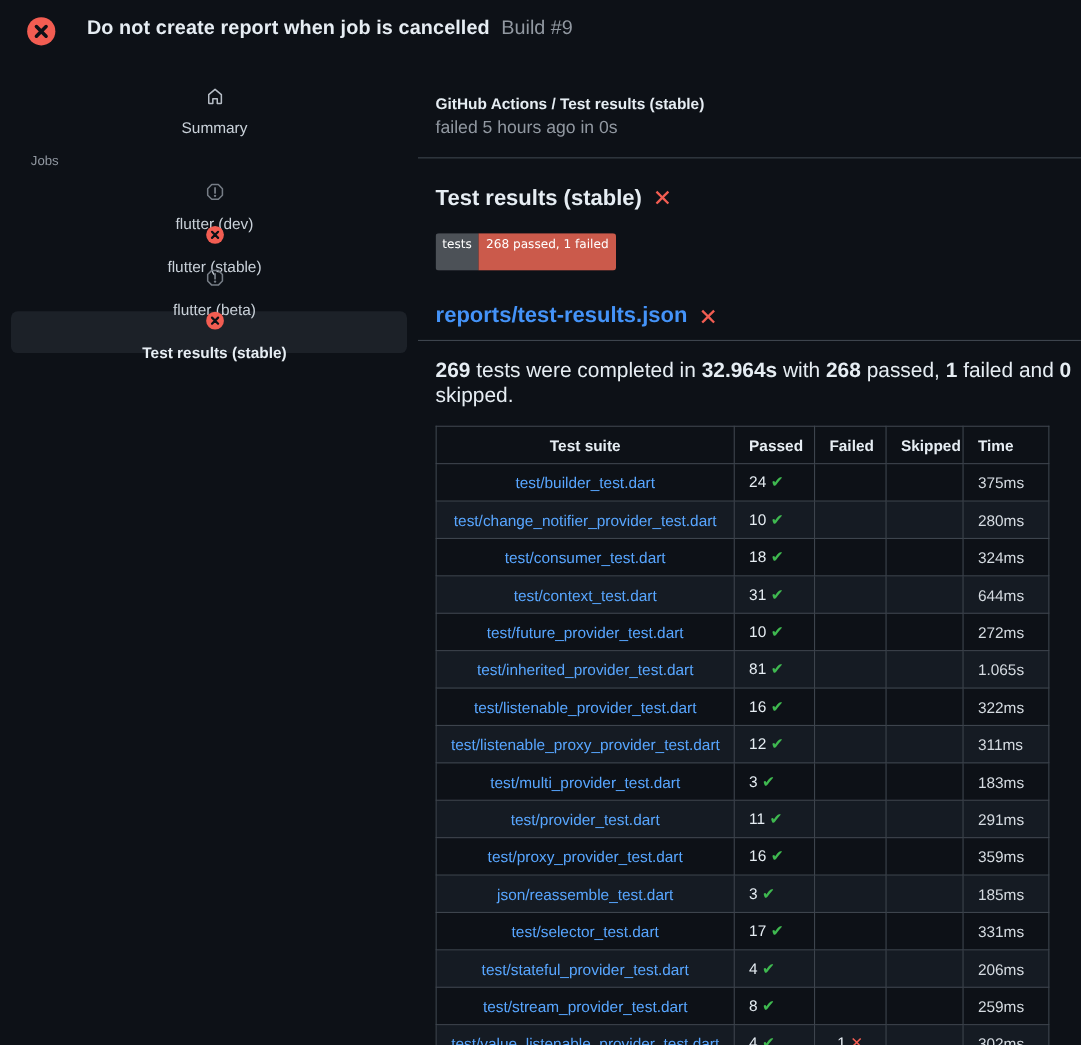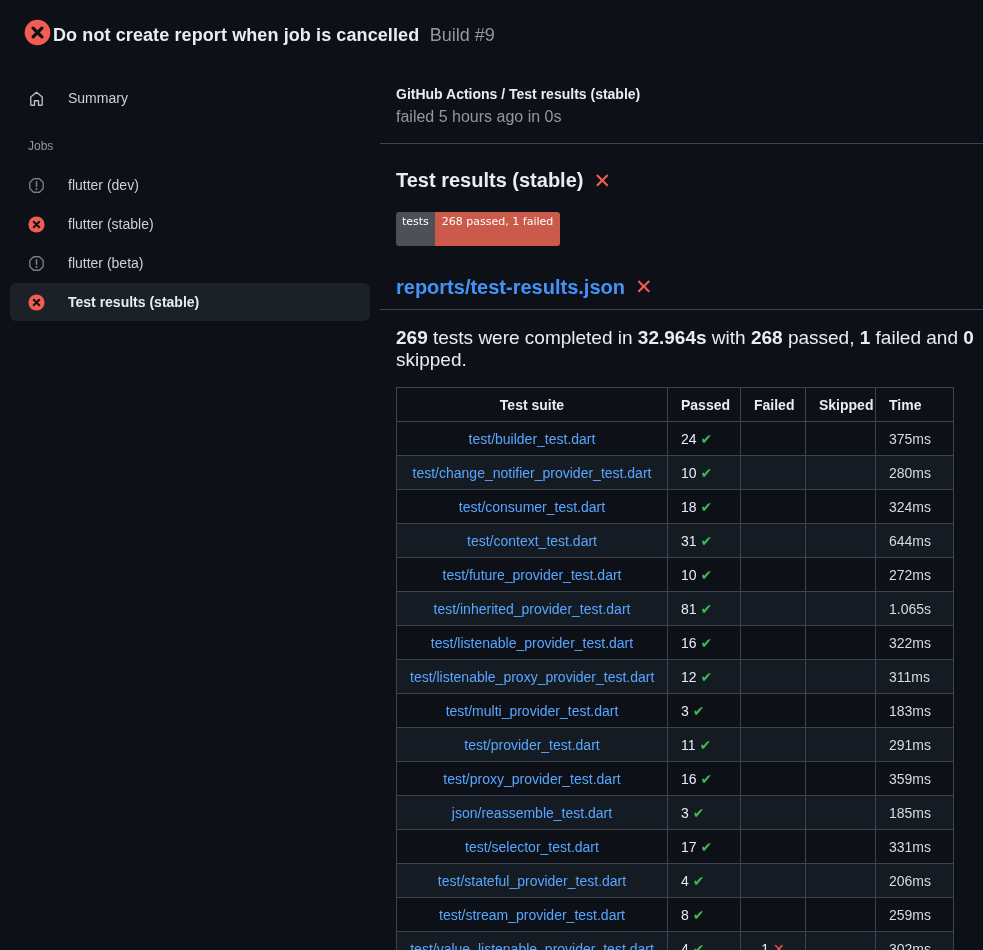--- a/index.html
+++ b/index.html
@@ -5,36 +5,36 @@
   * { margin: 0; padding: 0; box-sizing: border-box; }
   html, body {
     width: 983px; height: 950px;
     background: var(--bg, #0d1117);
     font-family: "Liberation Sans", "DejaVu Sans", sans-serif;
     color: var(--text, #e6edf3);
     overflow: hidden;
   }
   
   .run-header {
-    display: flex; align-items: flex-end; gap: 2px;
+    display: flex; align-items: flex-start; gap: 28px;
     padding: 15px 0 10px 24px; height: 56px;
   }
   .run-header .status-icon { width: 27px; height: 27px; flex: 0 0 auto; }
   .run-title { font-size: 18px; font-weight: 700; letter-spacing: .1px; }
   .run-build { font-size: 18px; font-weight: 400; color: var(--muted); margin-left: 6px; }
 
   .layout { display: flex; align-items: flex-start; }
 
   
   .sidebar { width: 380px; flex: 0 0 auto; padding-top: 22px; }
   .side-item {
-    display: flex; align-items: center; gap: 23px;
+    display: flex; align-items: center; gap: 12px;
     height: 38px; margin: 1px 10px 1px 10px; padding: 0 8px 0 18px;
     border-radius: 6px; cursor: pointer;
-    font-size: 14px; color: #c9d1d9;
+    font-size: 14px; color: #c9d1d9; flex-direction: column;
   }
   .side-item.selected { background: var(--selected-bg); font-weight: 700; color: #e6edf3; }
   .side-item .side-icon { width: 17px; height: 17px; flex: 0 0 auto; display: inline-flex; }
   .side-item.summary { margin-bottom: 22px; }
   .jobs-label {
     font-size: 12px; color: var(--muted); padding: 0 0 12px 28px;
   }
 
   
   .main { flex: 1 1 auto; padding-top: 30px; min-width: 0; }
@@ -51,21 +51,21 @@
 
   .badge {
     display: inline-flex; margin: 20px 0 0 16px;
     font-size: 11px; font-family: "DejaVu Sans", sans-serif;
     border-radius: 3px; overflow: hidden; height: 34px; line-height: 19px;
   }
   .badge .badge-label { background: var(--badge-label-bg); color: #fff; padding: 0 6px; }
   .badge .badge-value { background: var(--badge-value-bg); color: #fff; padding: 0 7px; }
 
   .report-heading {
-    display: flex; align-items: flex-start; gap: 10px;
+    display: flex; align-items: flex-end; gap: 10px;
     margin: 30px 0 0 16px; padding-bottom: 0;
     font-size: 20px; font-weight: 700;
   }
   .report-link { color: var(--heading-link); text-decoration: none; cursor: pointer; }
   .report-underline { border: none; border-top: 1px solid var(--border); margin-top: 10px; }
 
   .summary-line { font-size: 19px; margin: 17px 0 0 16px; color: #e6edf3; }
   .summary-line b { font-weight: 700; }
 
   

